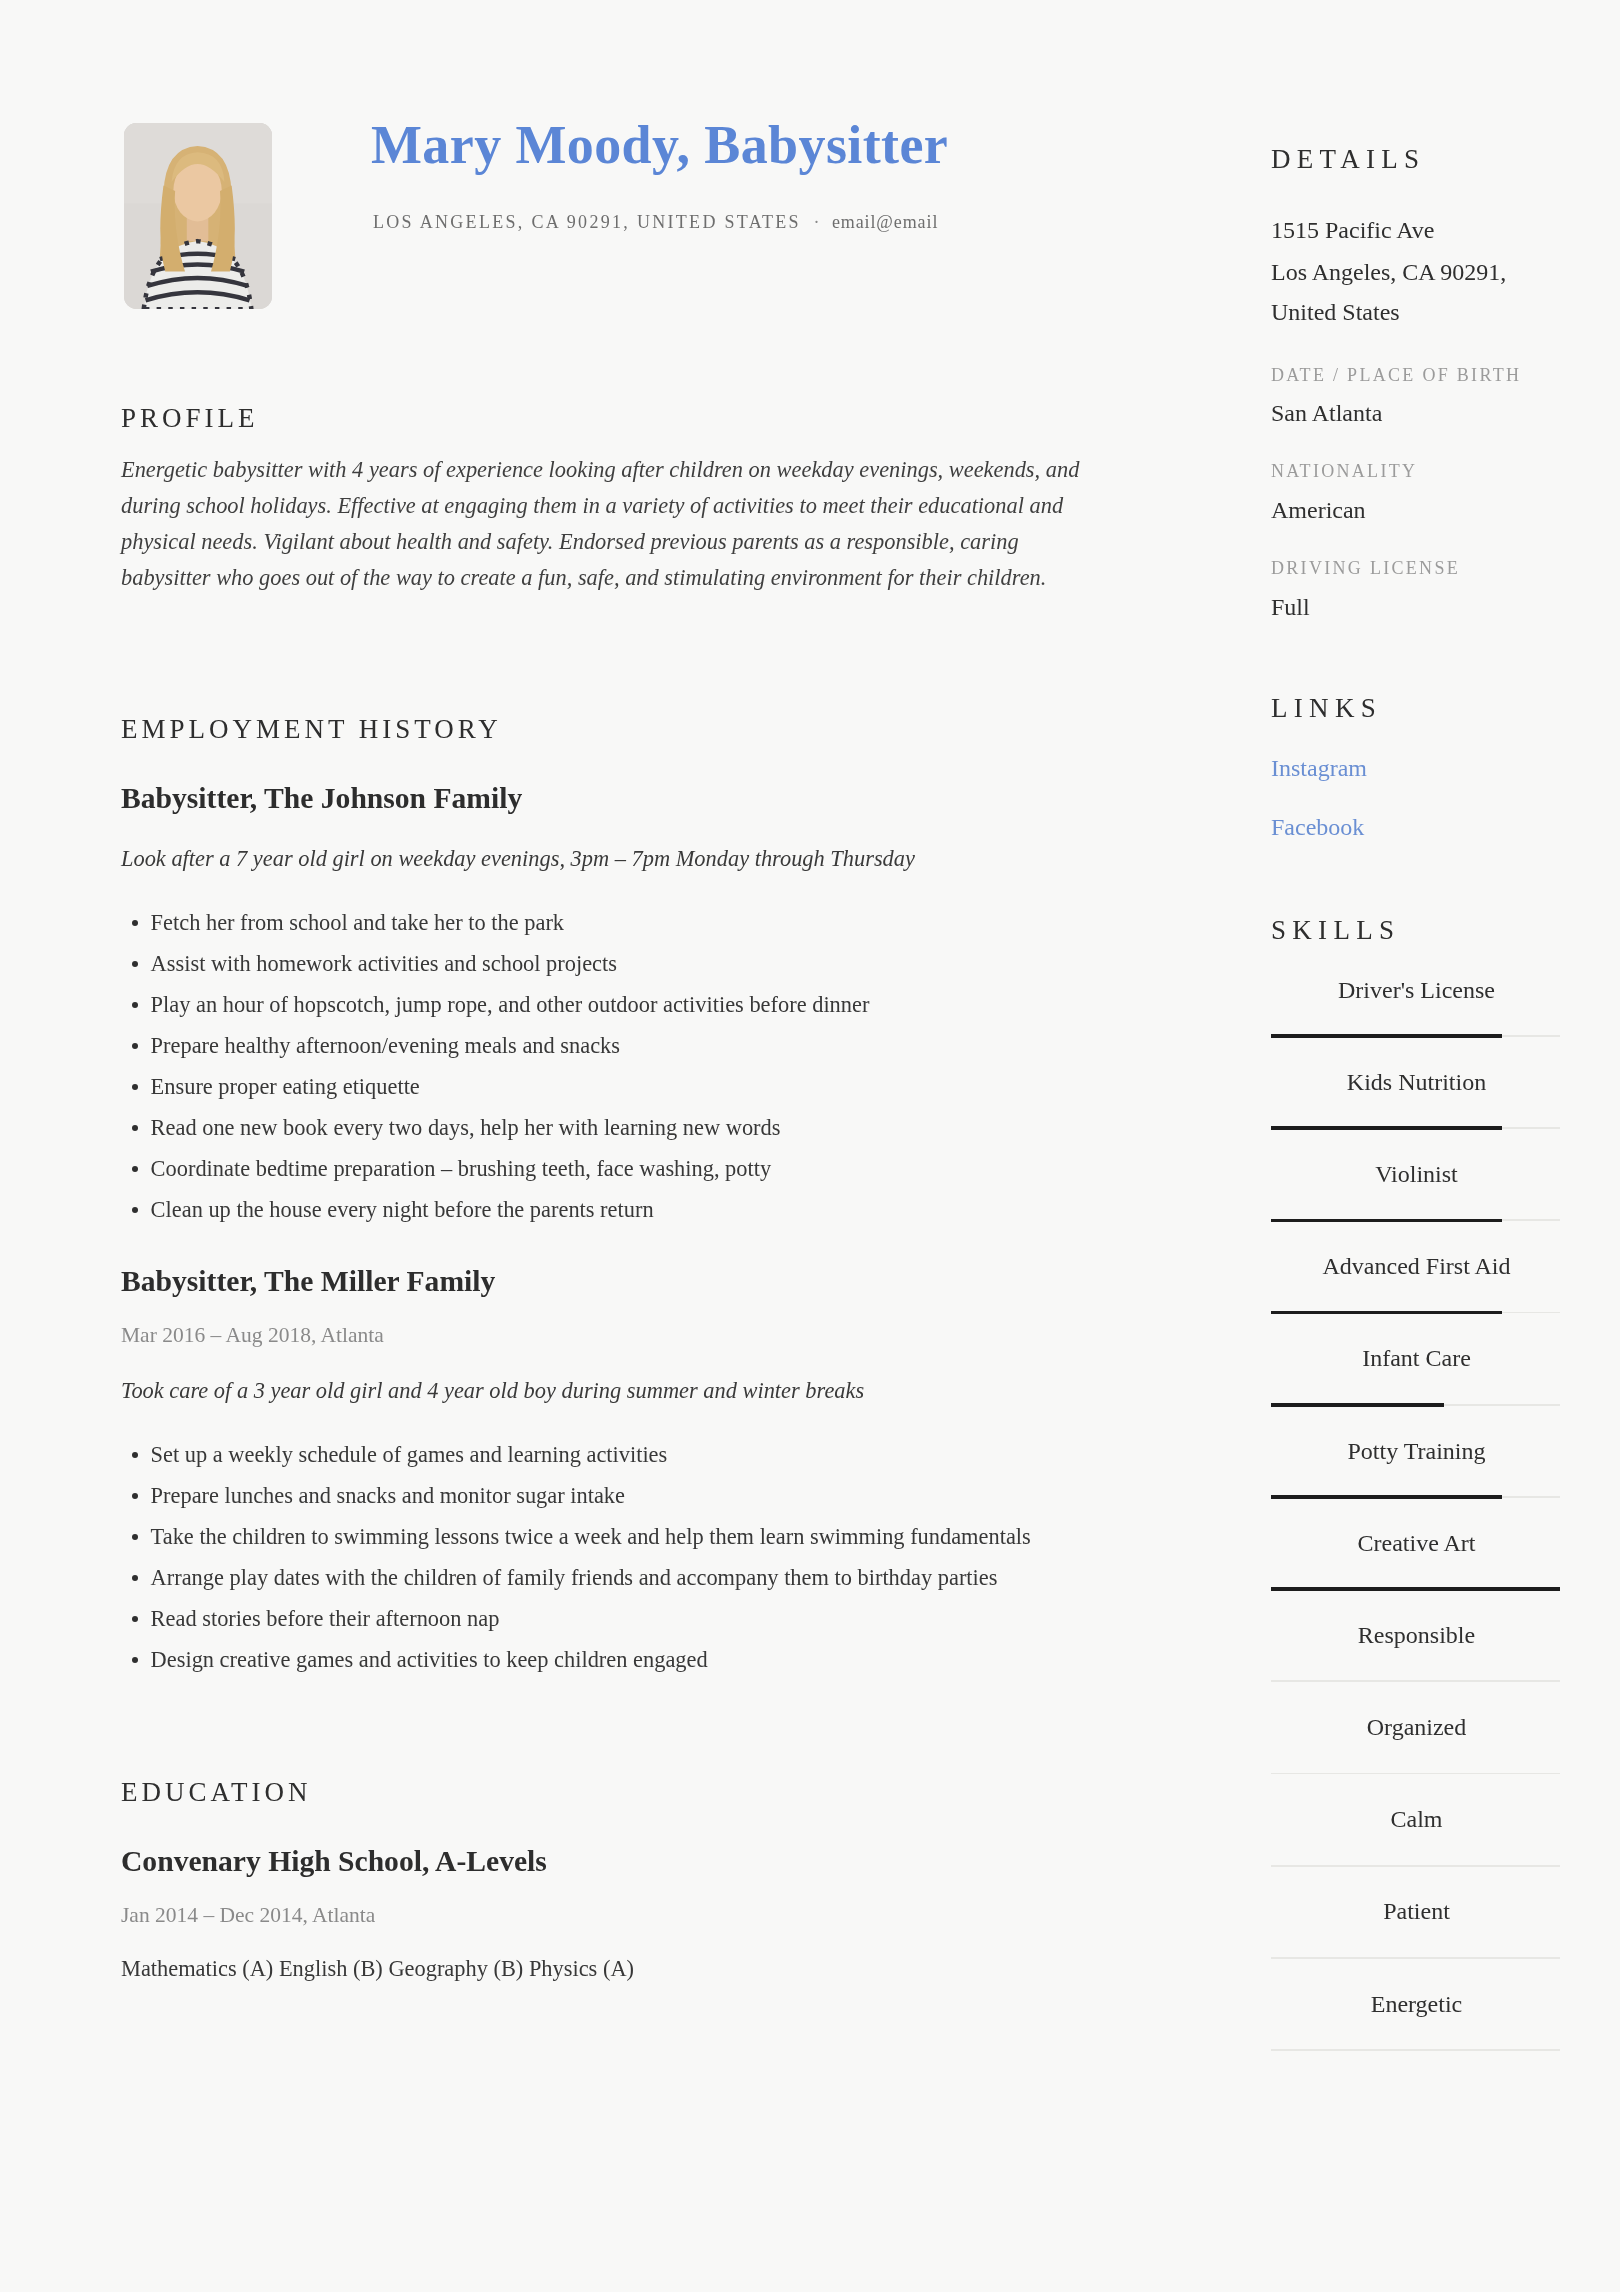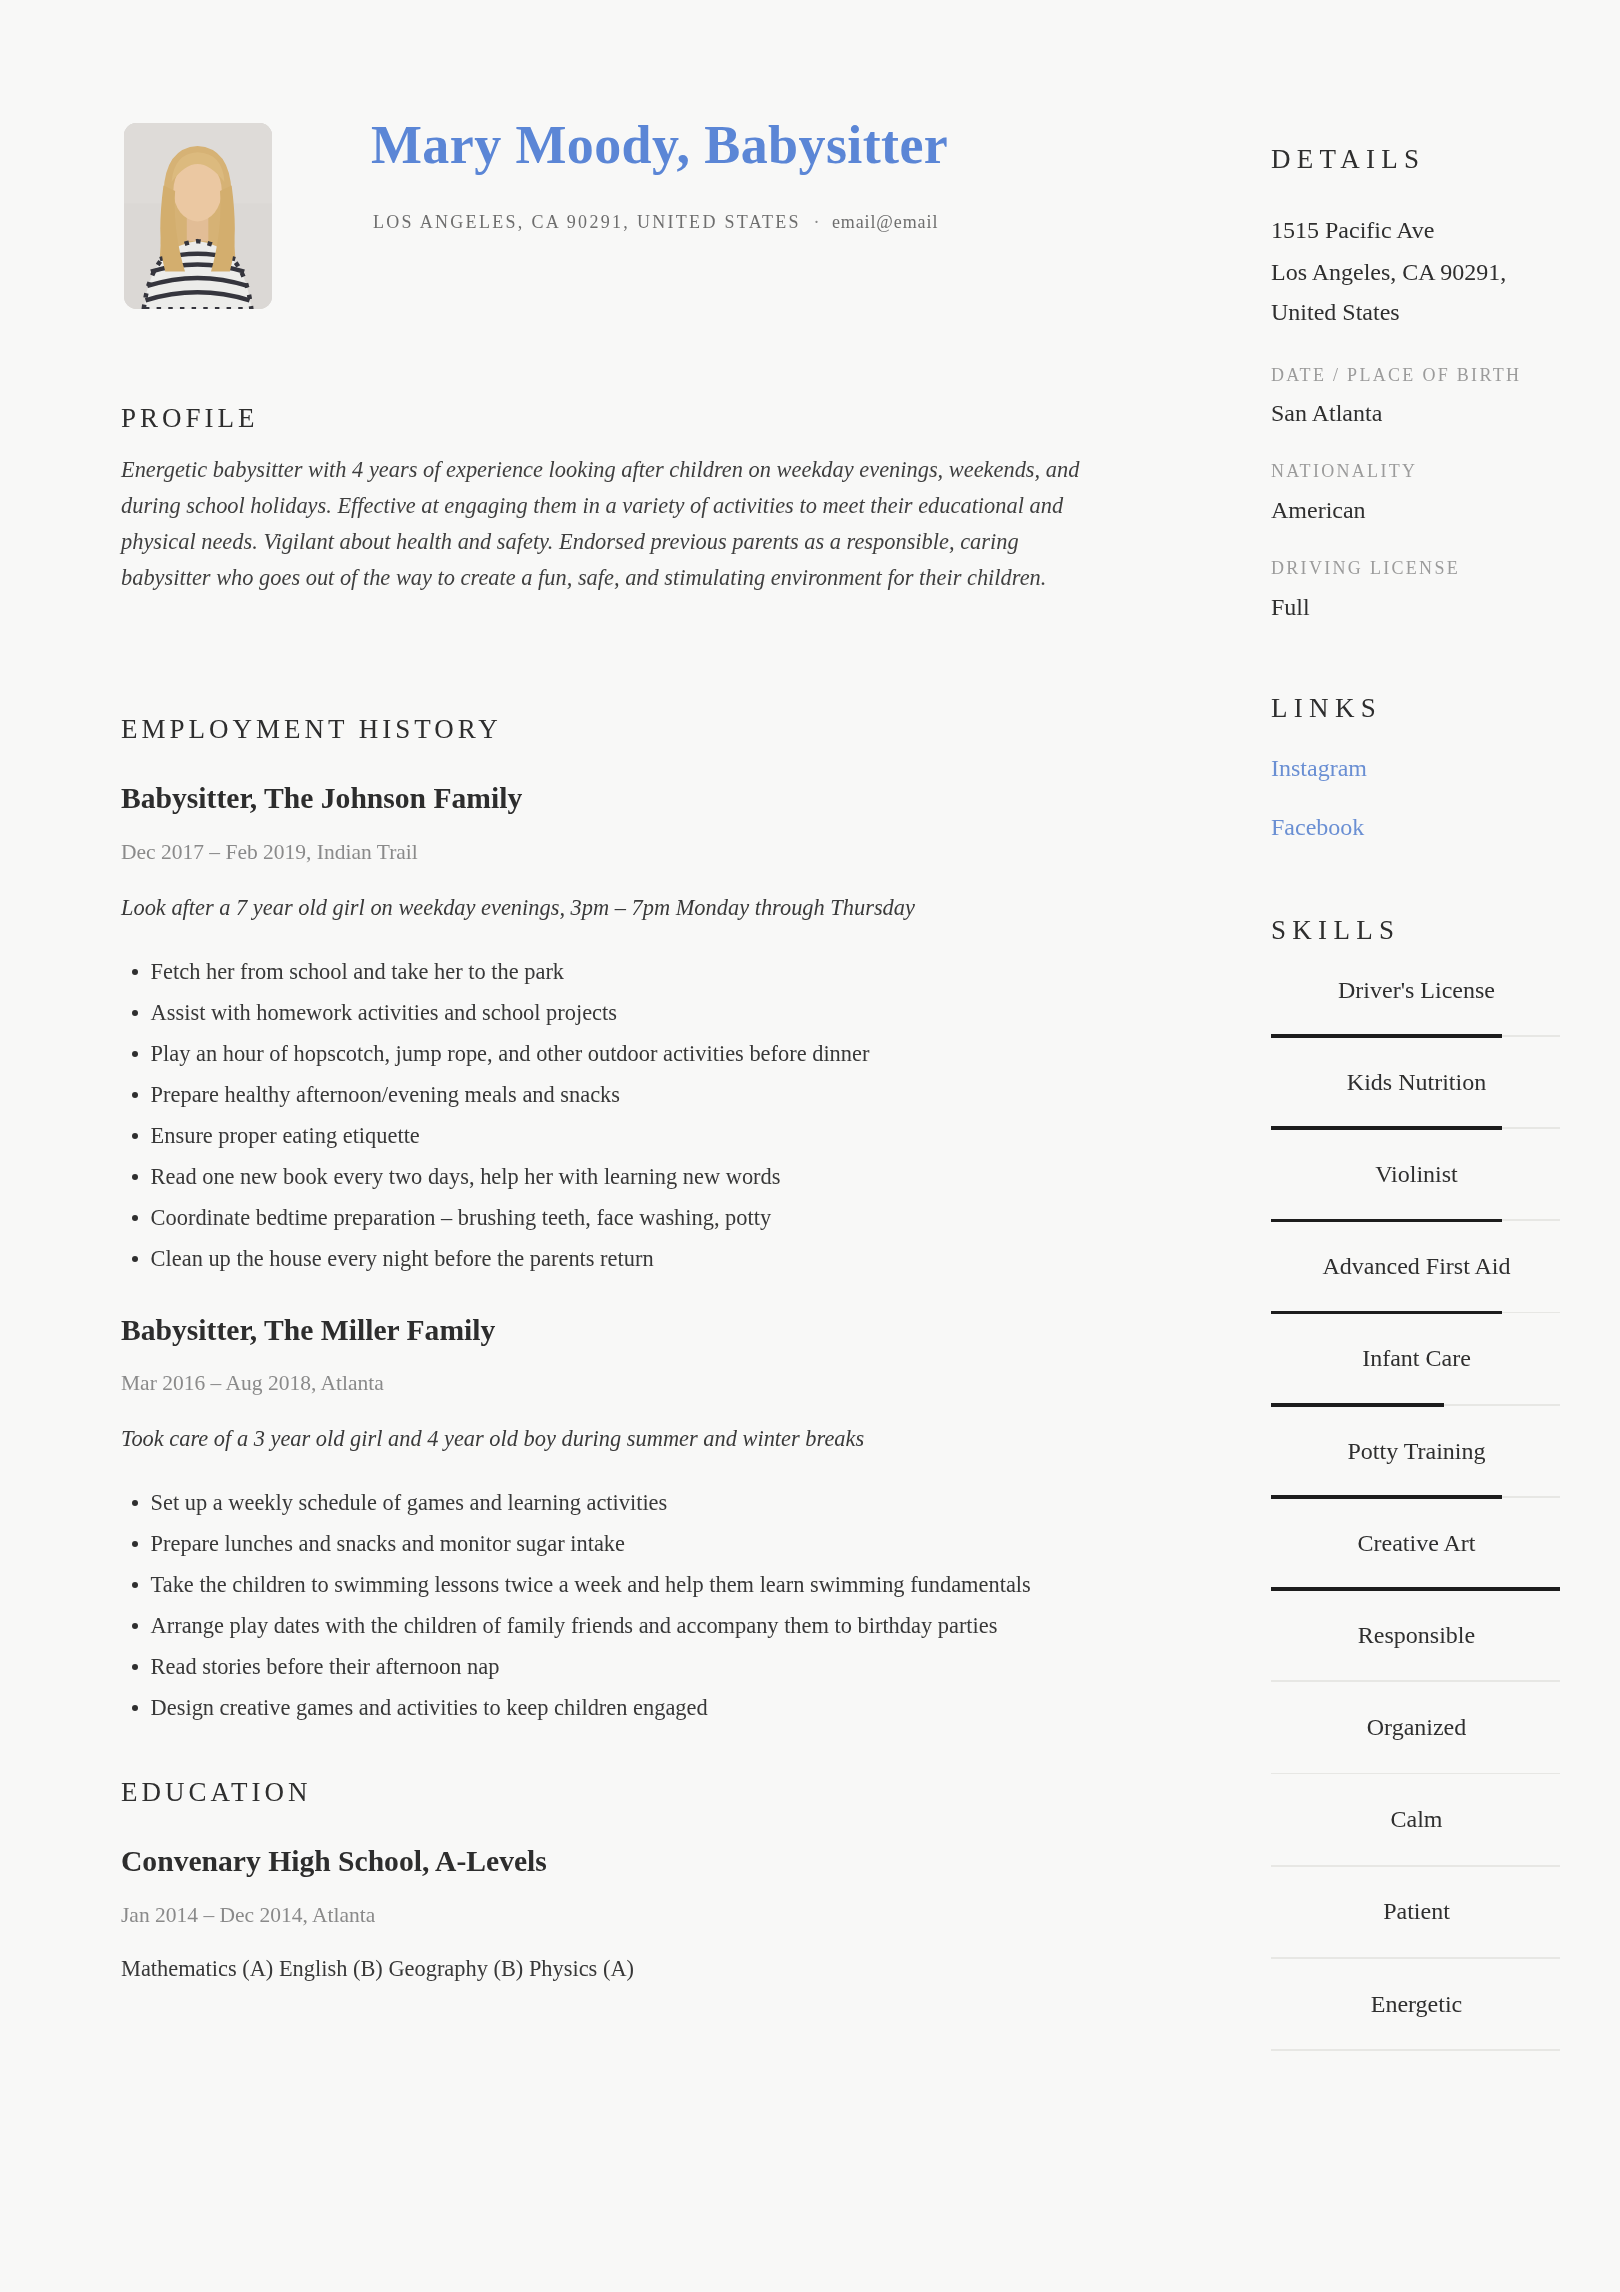--- a/index.html
+++ b/index.html
@@ -127,21 +127,20 @@
 <section class="abs main-sec" id="profile-sec">
   <h2 class="sec-head">PROFILE</h2>
   <p class="profile-text">Energetic babysitter with 4 years of experience looking after children on weekday evenings, weekends, and during school holidays. Effective at engaging them in a variety of activities to meet their educational and physical needs. Vigilant about health and safety. Endorsed previous parents as a responsible, caring babysitter who goes out of the way to create a fun, safe, and stimulating environment for their children.</p>
 </section>
 
 <section class="abs main-sec" id="employment-sec">
   <h2 class="sec-head">EMPLOYMENT HISTORY</h2>
 
   <div class="job">
     <h3 class="job-title">Babysitter, The Johnson Family</h3>
-    <div class="job-dates">Dec 2017 – Feb 2019, Indian Trail</div>
     <div class="job-summary">Look after a 7 year old girl on weekday evenings, 3pm – 7pm Monday through Thursday</div>
     <ul class="bullets">
       <li>Fetch her from school and take her to the park</li>
       <li>Assist with homework activities and school projects</li>
       <li>Play an hour of hopscotch, jump rope, and other outdoor activities before dinner</li>
       <li>Prepare healthy afternoon/evening meals and snacks</li>
       <li>Ensure proper eating etiquette</li>
       <li>Read one new book every two days, help her with learning new words</li>
       <li>Coordinate bedtime preparation – brushing teeth, face washing, potty</li>
       <li>Clean up the house every night before the parents return</li>

